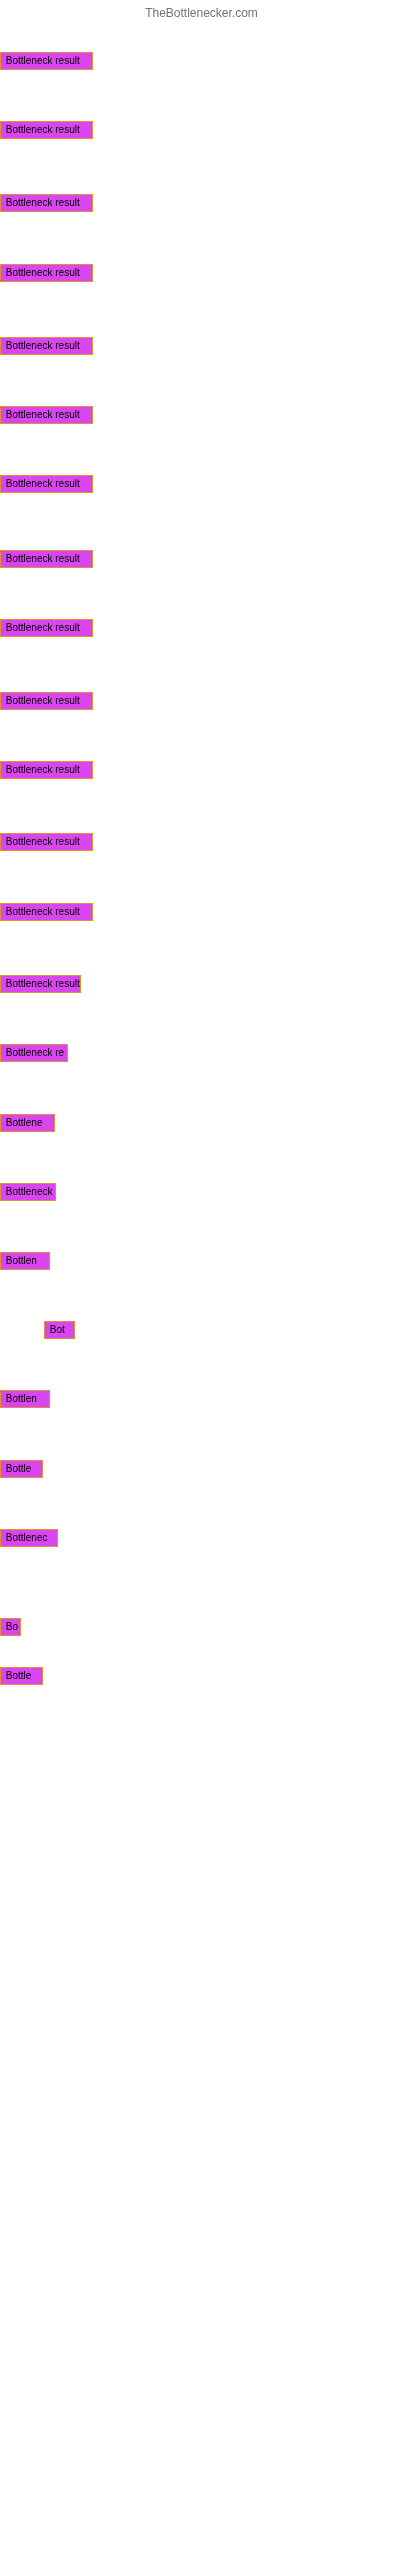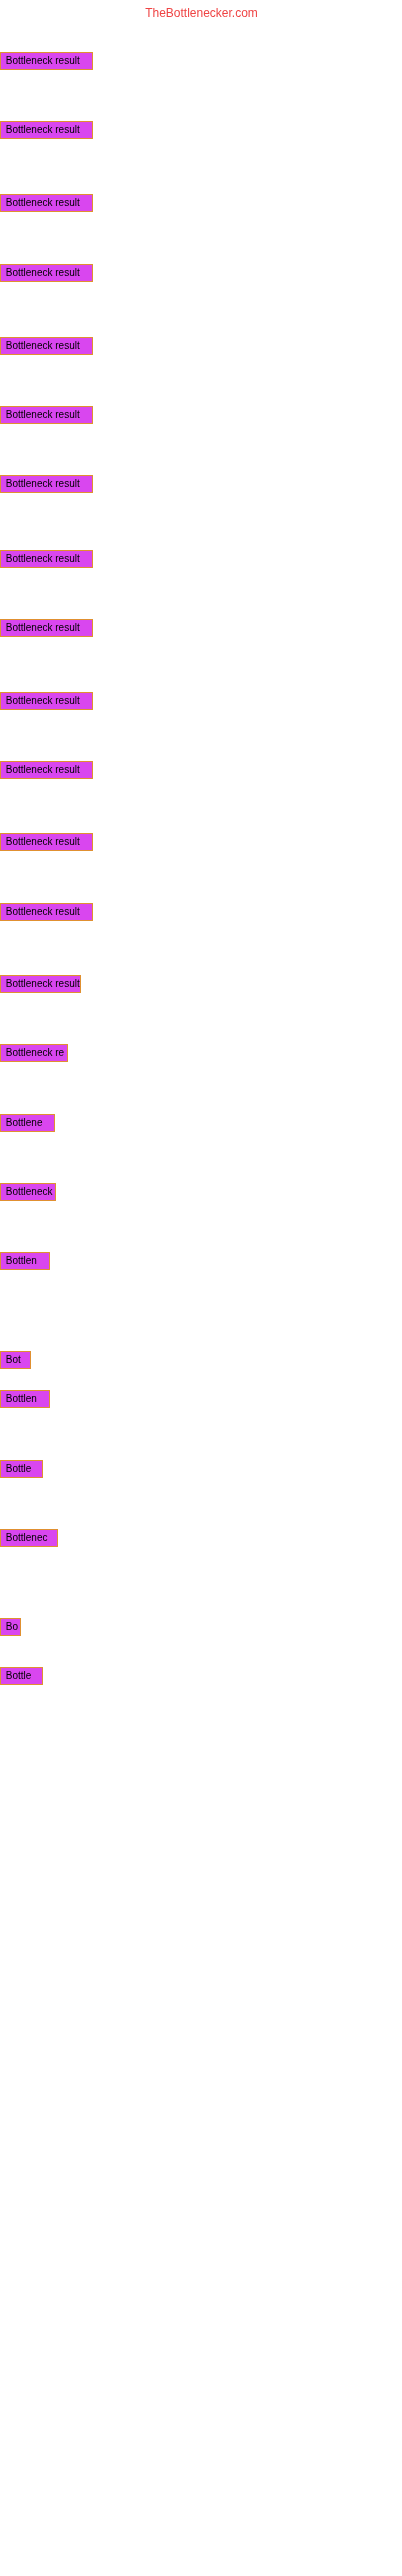--- a/index.html
+++ b/index.html
@@ -13,21 +13,21 @@
       min-height: 2576px;
       background-color: #ffffff;
       font-family: Arial, sans-serif;
       position: relative;
     }
 
     .site-header {
       text-align: center;
       padding: 6.4px 0 9.7px 0;
       font-size: 12px;
-      color: #ef4444;
+      color: #737373;
       font-weight: normal;
     }
 
     .bottleneck-badge {
       display: inline-block;
       background-color: #d946ef;
       color: #000;
       font-size: 10px;
       padding: 2.4px 4.8px;
       border: 0.8px solid #e09030;
@@ -59,20 +59,20 @@
     <div class="badge-row" style="top: 589px; left: 0px; position: absolute;"><span class="bottleneck-badge" style="max-width: 93px; width: 93px;">Bottleneck result</span></div>
     <div class="badge-row" style="top: 662px; left: 0px; position: absolute;"><span class="bottleneck-badge" style="max-width: 93px; width: 93px;">Bottleneck result</span></div>
     <div class="badge-row" style="top: 731px; left: 0px; position: absolute;"><span class="bottleneck-badge" style="max-width: 93px; width: 93px;">Bottleneck result</span></div>
     <div class="badge-row" style="top: 803px; left: 0px; position: absolute;"><span class="bottleneck-badge" style="max-width: 93px; width: 93px;">Bottleneck result</span></div>
     <div class="badge-row" style="top: 873px; left: 0px; position: absolute;"><span class="bottleneck-badge" style="max-width: 93px; width: 93px;">Bottleneck result</span></div>
     <div class="badge-row" style="top: 945px; left: 0px; position: absolute;"><span class="bottleneck-badge" style="max-width: 81px; width: 81px;">Bottleneck result</span></div>
     <div class="badge-row" style="top: 1014px; left: 0px; position: absolute;"><span class="bottleneck-badge" style="max-width: 68px; width: 76px;">Bottleneck re</span></div>
     <div class="badge-row" style="top: 1084px; left: 0px; position: absolute;"><span class="bottleneck-badge" style="max-width: 55px; width: 73px;">Bottlene</span></div>
     <div class="badge-row" style="top: 1153px; left: 0px; position: absolute;"><span class="bottleneck-badge" style="max-width: 64px; width: 56px;">Bottleneck r</span></div>
     <div class="badge-row" style="top: 1222px; left: 0px; position: absolute;"><span class="bottleneck-badge" style="max-width: 50px; width: 50px;">Bottlen</span></div>
-    <div class="badge-row" style="top: 1321px; left: 0px; position: absolute;"><span class="bottleneck-badge" style="max-width: 31px; width: 31px;">Bot</span></div>
+    <div class="badge-row" style="top: 1291px; left: 0px; position: absolute; padding-left: 44px;"><span class="bottleneck-badge" style="max-width: 31px; width: 31px;">Bot</span></div>
     <div class="badge-row" style="top: 1360px; left: 0px; position: absolute;"><span class="bottleneck-badge" style="max-width: 50px; width: 50px;">Bottlen</span></div>
     <div class="badge-row" style="top: 1430px; left: 0px; position: absolute;"><span class="bottleneck-badge" style="max-width: 43px; width: 43px;">Bottle</span></div>
     <div class="badge-row" style="top: 1499px; left: 0px; position: absolute;"><span class="bottleneck-badge" style="max-width: 58px; width: 82px;">Bottlenec</span></div>
     <div class="badge-row" style="top: 1568px; left: 0px; position: absolute;"><span class="bottleneck-badge" style="max-width: 21px; width: 21px; margin-top: 20px;">Bo</span></div>
     <div class="badge-row" style="top: 1637px; left: 0px; position: absolute;"><span class="bottleneck-badge" style="max-width: 43px; width: 43px;">Bottle</span></div>
   </div>
 
 
 </body></html>

